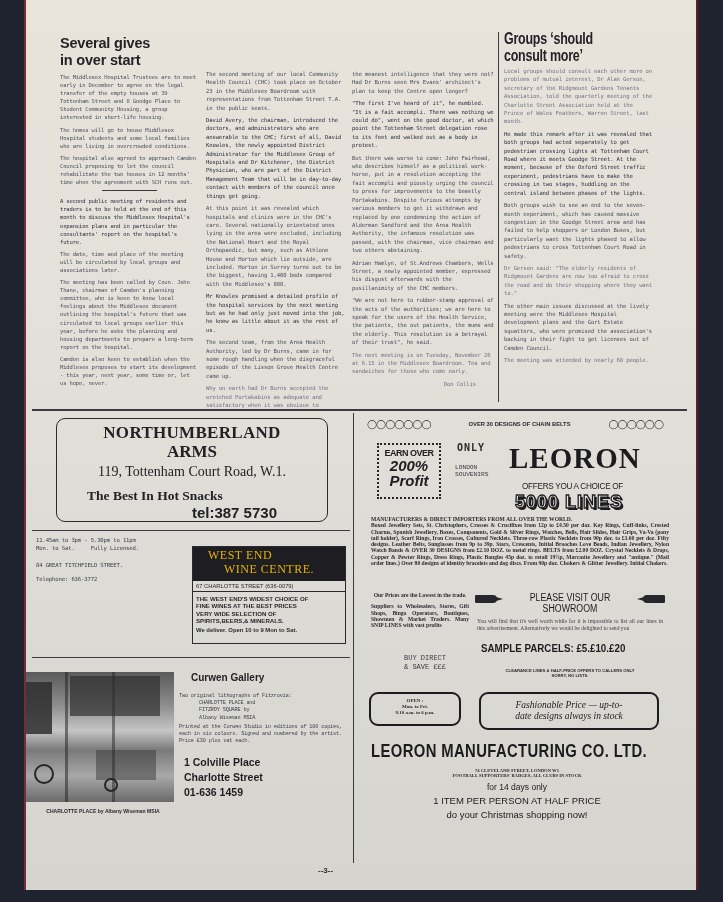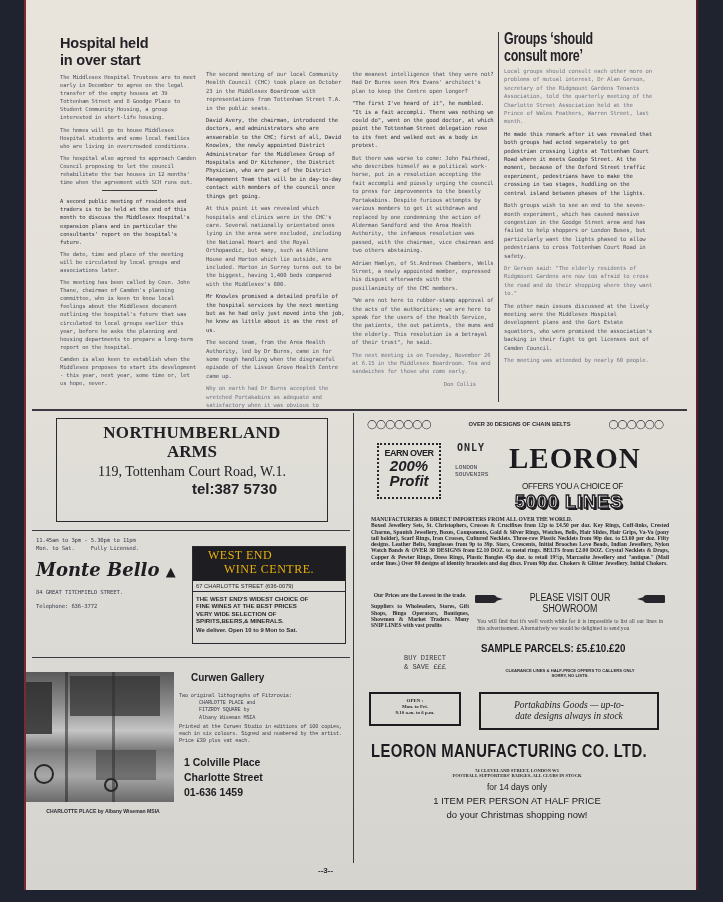--- a/index.html
+++ b/index.html
@@ -36,21 +36,21 @@
     font-weight: 900;
     color: #242228;
     line-height: 1;
   }
   .rule-h { position: absolute; height: 1px; background: #3a3a40; }
   .rule-v { position: absolute; width: 1px; background: #3a3a40; }
   .short-rule { height: 1px; width: 55px; background: #3a3a40; margin: 4px auto 6px; }
 
   
   .box { position: absolute; border: 1px solid #2a2a30; }
-  .serif { font-family: "Liberation Serif", serif; }
+  .serif { font-family: "Liberation Serif", serif; border-radius: 9px; }
   .center { text-align: center; }
   .gothic { font-family: "DejaVu Serif", serif; font-weight: bold; font-style: italic; }
   .chain { font-size: 9px; letter-spacing: -1px; color: #2a2a30; }
   .photo {
     position: absolute;
     background:
       linear-gradient(90deg, rgba(0,0,0,0) 0 30%, rgba(40,40,45,0.55) 30% 32%, rgba(0,0,0,0) 32% 60%, rgba(40,40,45,0.5) 60% 62%, rgba(0,0,0,0) 62%),
       linear-gradient(180deg, #5a5a60 0%, #8c8c92 25%, #c5c5c8 45%, #7a7a80 60%, #a8a8ad 80%, #6a6a70 100%);
     filter: grayscale(1);
   }
@@ -60,21 +60,21 @@
   .hand::after { content: ""; position: absolute; right: -6px; top: 2px; border-left: 7px solid #26262c; border-top: 2px solid transparent; border-bottom: 2px solid transparent; }
   .hand.left { transform: scaleX(-1); }
 </style>
 </head>
 <body>
 
 <div class="page">
 
   <div class="abs" style="left:34px; top:36px; width:138px;">
     <div class="headline" style="font-size:14.5px; letter-spacing:-0.2px;">
-      <div>Hospital held</div>
+      <div>Several gives</div>
       <div style="margin-top:2px;">in over start</div>
     </div>
     <div class="typewriter" style="margin-top:6px; font-size:5.5px; line-height:8.1px;">
       <p>The Middlesex Hospital Trustees are to meet early in December to agree on the legal transfer of the empty houses at 39 Tottenham Street and 8 Goodge Place to Student Community Housing, a group interested in short-life housing.</p>
       <p>The homes will go to house Middlesex Hospital students and some local families who are living in overcrowded conditions.</p>
       <p>The hospital also agreed to approach Camden Council proposing to let the council rehabilitate the two houses in 12 months' time when the agreement with SCH runs out.</p>
       <div class="short-rule"></div>
       <p class="dark">A second public meeting of residents and traders is to be held at the end of this month to discuss the Middlesex Hospital's expansion plans and in particular the consultants' report on the hospital's future.</p>
       <p>The date, time and place of the meeting will be circulated by local groups and associations later.</p>
       <p>The meeting has been called by Coun. John Thane, chairman of Camden's planning committee, who is keen to know local feelings about the Middlesex document outlining the hospital's future that was circulated to local groups earlier this year, before he asks the planning and housing departments to prepare a long-term report on the hospital.</p>
@@ -116,34 +116,31 @@
       <p class="faint">The meeting was attended by nearly 60 people.</p>
     </div>
   </div>
 
   <div class="rule-h" style="left:6px; top:409px; width:655px; height:2px;"></div>
 
   <div class="box center serif" style="left:30px; top:418px; width:272px; height:104px; border-width:1.5px; color:#222226;">
     <div style="font-weight:bold; font-size:17px; margin-top:4px; letter-spacing:0.3px;">NORTHUMBERLAND</div>
     <div style="font-weight:bold; font-size:17px; margin-top:-1px;">ARMS</div>
     <div style="font-size:14px; margin-top:2px;">119, Tottenham Court Road, W.1.</div>
+    <div style="font-weight:bold; font-size:13.5px; margin-top:8px; text-align:left; padding-left:30px;">The Best In Hot Snacks</div>
     <div style="font-family:'Liberation Sans', sans-serif; font-weight:bold; font-size:15px; text-align:right; padding-right:50px;">tel:387 5730</div>
   </div>
 
   <div class="rule-h" style="left:6px; top:530px; width:318px;"></div>
   <div class="rule-v" style="left:327px; top:413px; height:450px;"></div>
 
   <div class="abs" style="left:10px; top:536px; width:160px;">
     <div class="typewriter" style="font-size:5.6px; color:#3a3e4c;">
       <div>11.45am to 3pm - 5.30pm to 11pm</div>
       <div style="white-space:pre;">Mon. to Sat.     Fully Licensed.</div>
-    </div>
-    <div class="gothic" style="font-size:18px; margin-top:6px; color:#1e1e22;">
-      <span>Monte Bello</span>
-      <span style="font-size:13px;">▲</span>
     </div>
     <div class="typewriter" style="margin-top:8px; color:#3a3e4c;">84 GREAT TITCHFIELD STREET.</div>
     <div class="typewriter" style="margin-top:6px; color:#3a3e4c;">Telephone: 636-3772</div>
   </div>
 
   <div class="box" style="left:166px; top:546px; width:154px; height:98px; border-width:1px;">
     <div style="background:#1d1d22; color:#eab308; padding:2px 15px 3px; height:34px;">
       <div class="serif" style="font-size:12px; letter-spacing:0.5px; line-height:13px;">WEST END</div>
       <div class="serif" style="font-size:12px; letter-spacing:0.5px; line-height:14px;text-align:center;">WINE CENTRE.</div>
     </div>
@@ -236,21 +233,21 @@
       <div>CLEARANCE LINES &amp; HALF-PRICE OFFERS TO CALLERS ONLY</div>
       <div>SORRY, NO LISTS.</div>
     </div>
 
     <div class="serif" style="position:absolute; left:12px; top:276px; width:92px; height:34px; border:2px solid #1c1c20; text-align:center; font-weight:bold; font-size:5px; line-height:6px; padding-top:4px;">
       <div>OPEN :</div>
       <div>Mon. to Fri.</div>
       <div>9.10 a.m. to 6 p.m.</div>
     </div>
     <div class="serif" style="position:absolute; left:122px; top:276px; width:180px; height:38px; border:2px solid #1c1c20; text-align:center; font-style:italic; font-size:9.5px; line-height:11px; padding-top:6px; color:#1c1c20;">
-      <div>Portakabins Goods — up-to-</div>
+      <div>Fashionable Price — up-to-</div>
       <div>date designs always in stock</div>
     </div>
 
     <div style="position:absolute; left:14px; top:324px; font-weight:bold; font-size:19px; transform:scaleX(0.78); transform-origin:left; white-space:nowrap; color:#1c1c20; letter-spacing:0.5px;">LEORON MANUFACTURING CO. LTD.</div>
     <div class="serif" style="position:absolute; left:14px; top:352px; width:292px; text-align:center; font-weight:bold; font-size:4.6px; line-height:5px; color:#2a2a30;">
       <div>74 CLEVELAND STREET, LONDON W1</div>
       <div>FOOTBALL SUPPORTERS' BADGES, ALL CLUBS IN STOCK</div>
     </div>
     <div style="position:absolute; left:14px; top:366px; width:292px; text-align:center; color:#1c1c20;">
       <div style="font-size:8.5px; line-height:11px;">for 14 days only</div>

